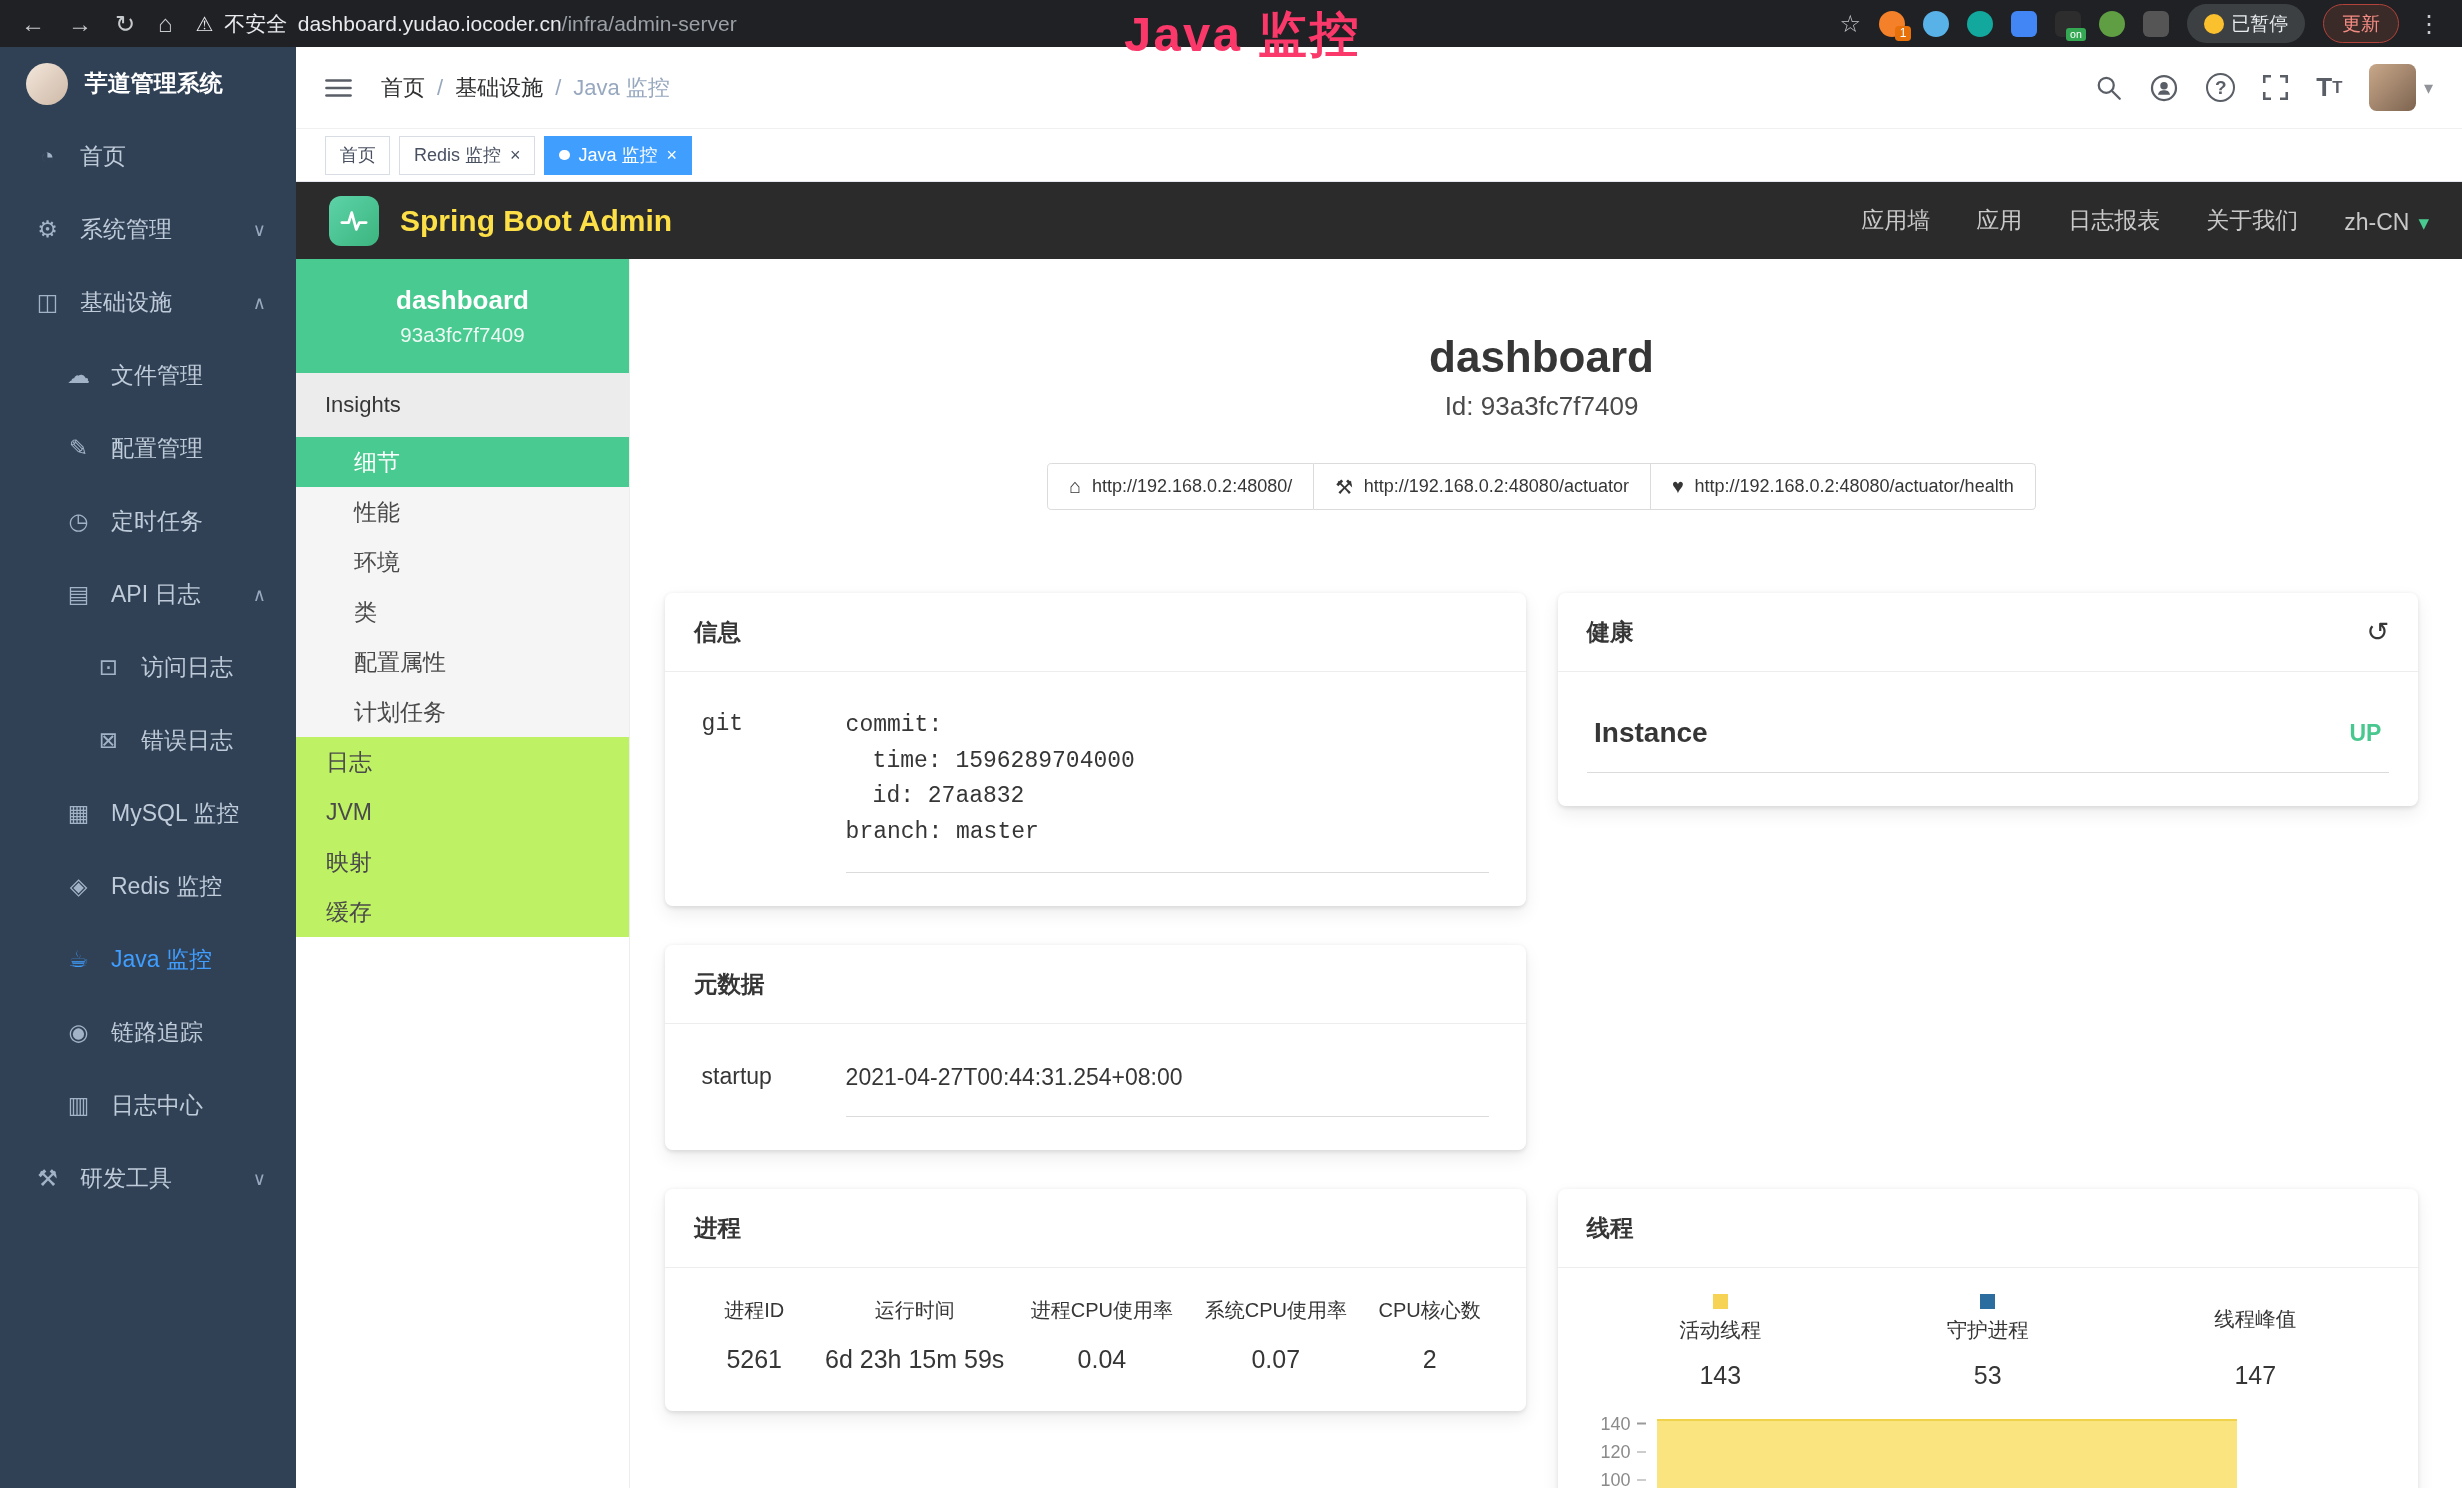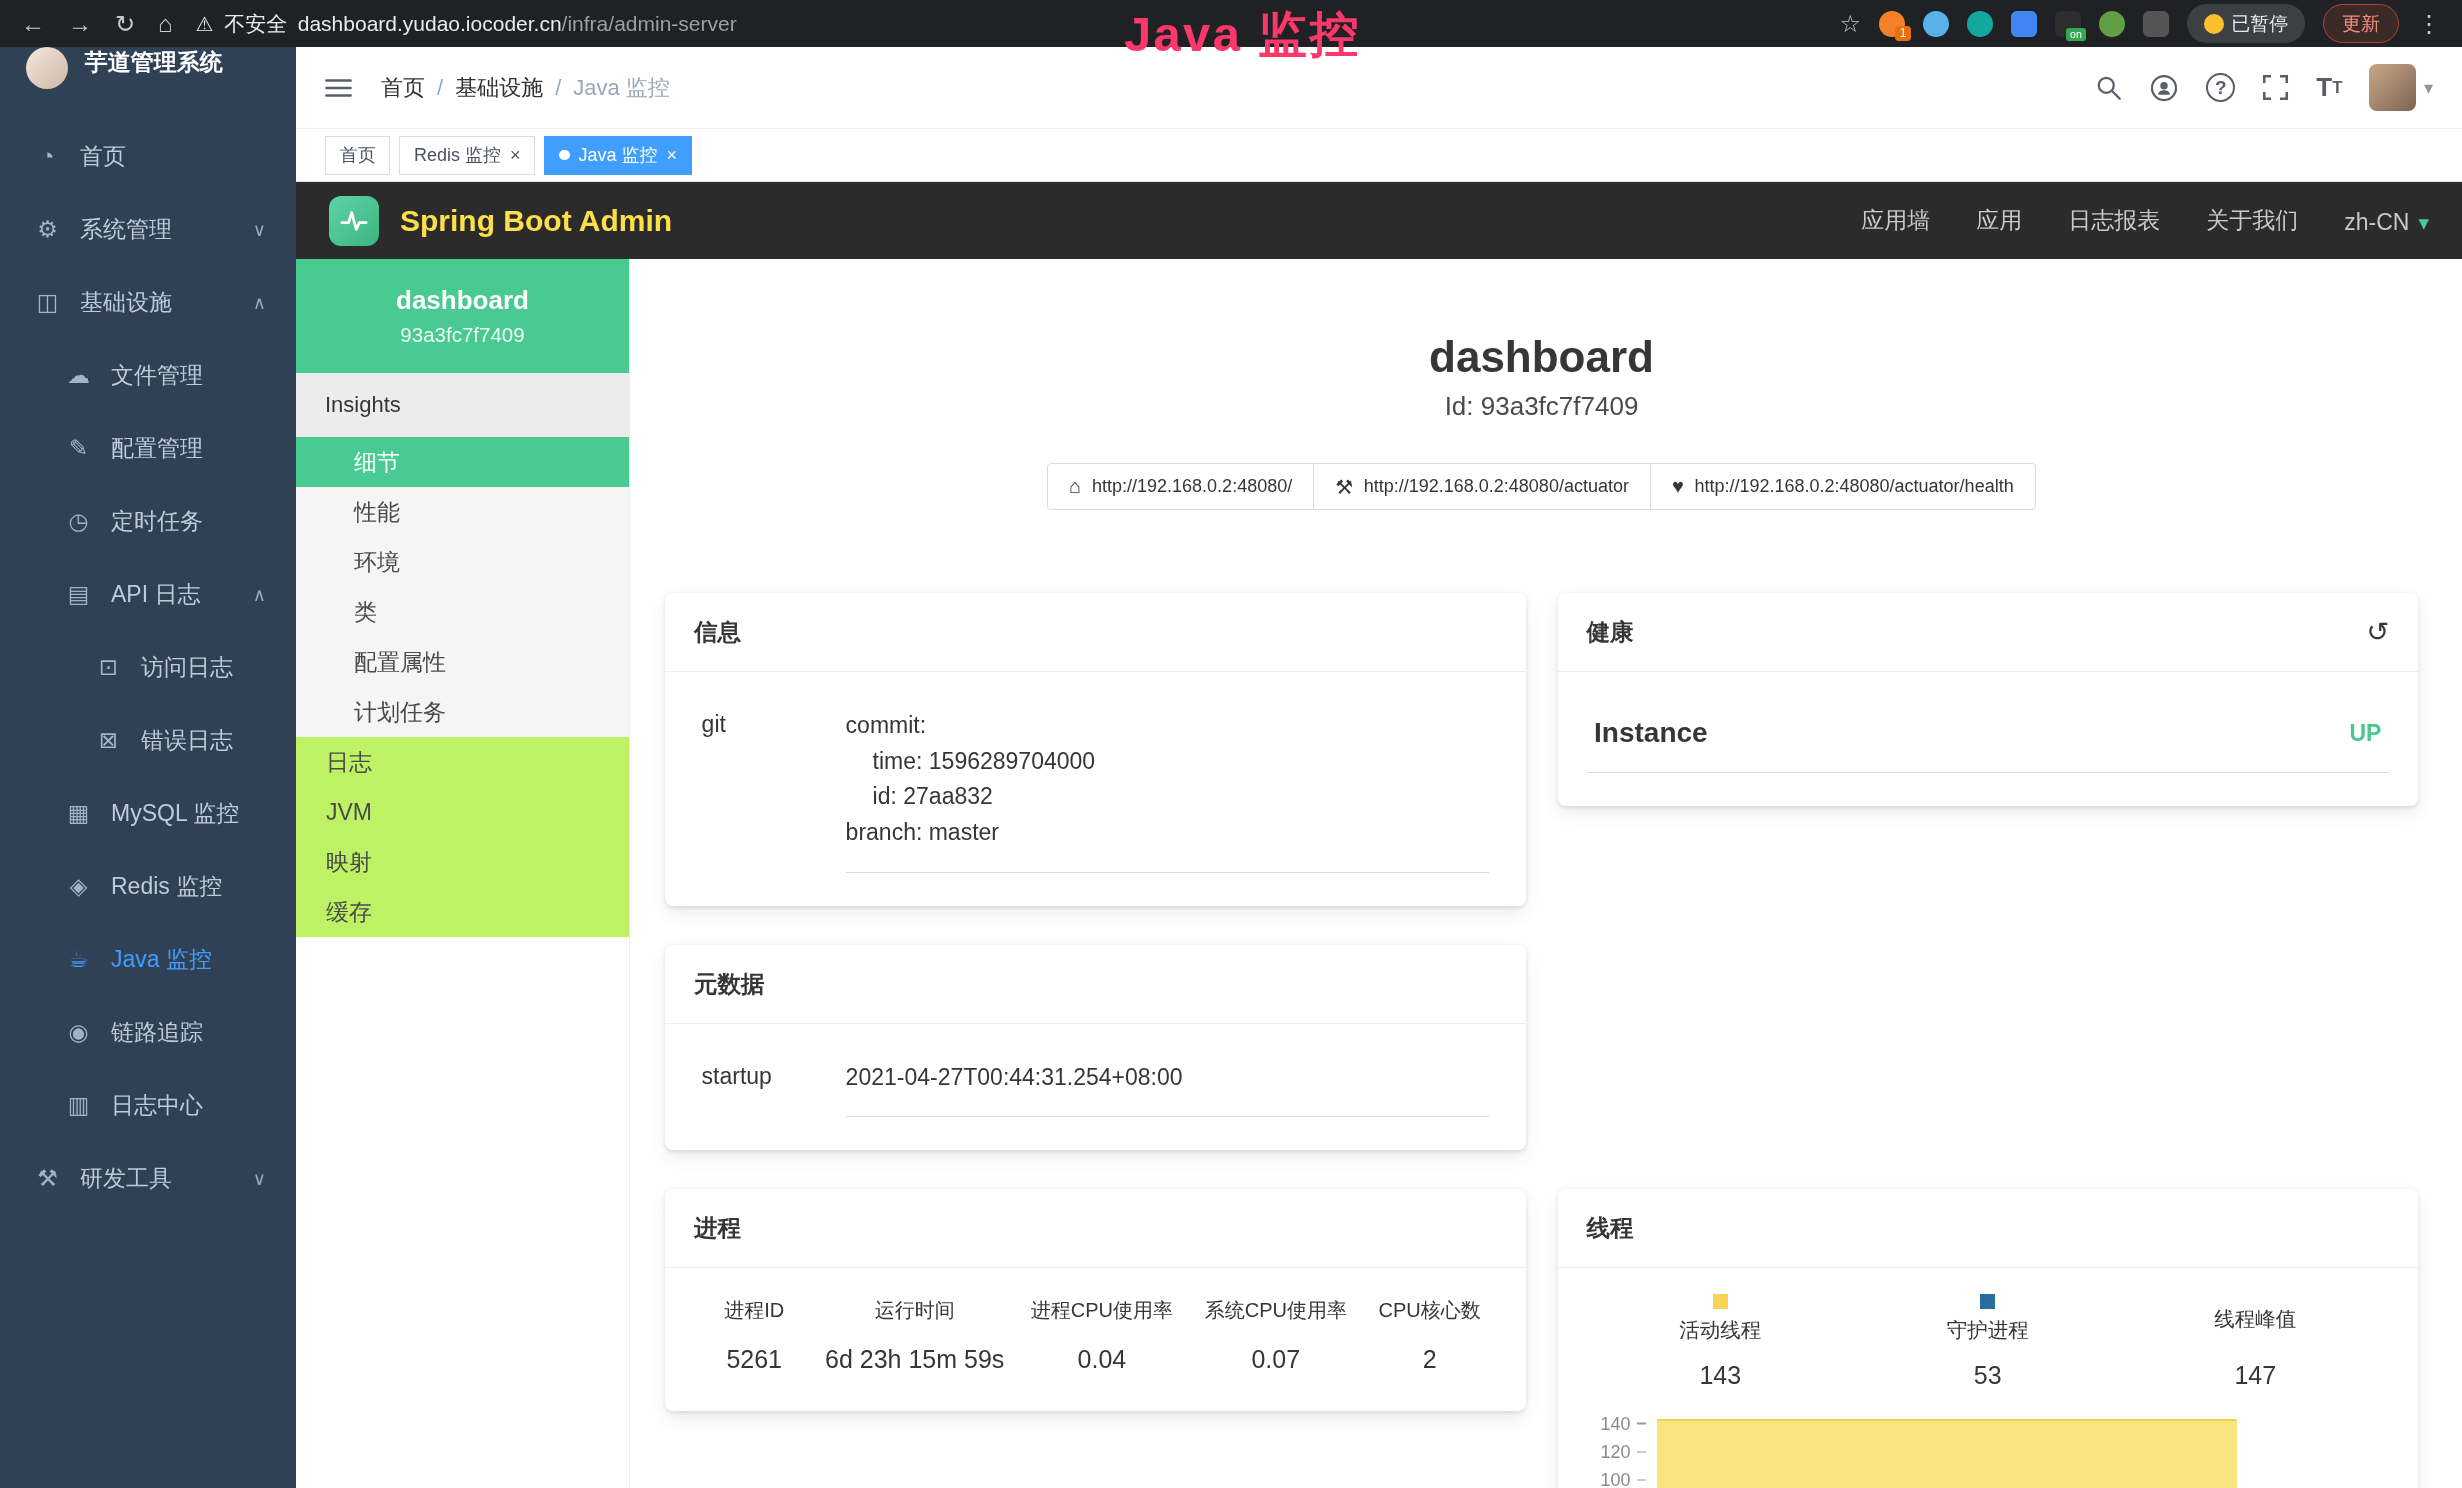--- a/index.html
+++ b/index.html
@@ -20,21 +20,21 @@
   .ext.round{border-radius:50%;}
   .ext-badge{position:absolute;bottom:-4.6px;right:-6px;background:#e8710a;color:#fff;font-size:12px;padding:0.8px 4.6px;border-radius:3.8px;}
   .ext-on{position:absolute;bottom:-4.6px;right:-4.6px;background:#34a853;color:#fff;font-size:10.6px;padding:0.8px 3.8px;border-radius:3px;}
   .pill{background:#3c4043;border-radius:24px;padding:6.8px 16.7px;color:#e8eaed;font-size:19px;display:flex;align-items:center;gap:7.6px;}
   .ydot{width:20px;height:20px;border-radius:50%;background:#fbc02d;display:inline-block;}
   .update-pill{background:#3a2a28;border:1.5px solid #b3423a;color:#f28b82;border-radius:24px;padding:5.3px 18px;font-size:19px;}
 
   
   .app{display:flex;height:1442px;}
   .app-sidebar{width:296px;flex-shrink:0;background:#304156;color:#bfcbd9;display:flex;flex-direction:column;}
-  .logo-row{height:73px;display:flex;align-items:flex-start;gap:16.7px;padding:0 26px;flex-shrink:0;}
+  .logo-row{height:73px;display:flex;align-items:center;gap:16.7px;padding:0 26px;flex-shrink:0;}
   .logo-avatar{width:42px;height:42px;border-radius:50%;background:linear-gradient(135deg,#f3e7dc,#cdb8a6);flex-shrink:0;}
   .logo-title{color:#fff;font-weight:bold;font-size:23px;}
   .menu{flex:1;overflow:hidden;}
   .menu-item{height:73px;display:flex;align-items:center;gap:18px;padding:0 30px 0 33px;font-size:23px;cursor:pointer;}
   .menu-item .mi-icon{width:29px;text-align:center;font-size:23px;color:#a3b3c7;flex-shrink:0;}
   .menu-item.indent1{padding-left:64px;}
   .menu-item.indent2{padding-left:94px;}
   .menu-item.active{color:#409eff;}
   .menu-item.active .mi-icon{color:#409eff;}
   .menu-item .chev{margin-left:auto;font-size:18px;color:#97a8be;}
@@ -89,21 +89,21 @@
   .inst-sub{margin-top:9px;text-align:center;font-size:26px;color:#4a4a4a;}
   .links-row{display:flex;justify-content:center;margin-top:41px;}
   .link-btn{display:flex;align-items:center;gap:10.6px;height:47px;padding:0 21px;border:0.8px solid #dbdbdb;background:#fff;font-size:18px;color:#363636;text-decoration:none;cursor:pointer;}
   .link-btn + .link-btn{border-left:none;}
   .link-btn:first-child{border-radius:4.6px 0 0 4.6px;}
   .link-btn:last-child{border-radius:0 4.6px 4.6px 0;}
   .li-icon{font-size:20px;}
 
   .cards{display:grid;grid-template-columns:1fr 1fr;column-gap:32px;row-gap:39px;margin-top:83px;align-items:start;}
   .card{background:#fff;border-radius:7.6px;box-shadow:0 7.6px 18px rgba(10,10,10,.07),0 1.5px 4.6px rgba(10,10,10,.10);}
-  .c-info{grid-column:1;grid-row:1;}
+  .c-info{grid-column:1;grid-row:1;font-family:Liberation Mono, monospace;}
   .c-health{grid-column:2;grid-row:1;}
   .c-meta{grid-column:1;grid-row:2;}
   .c-proc{grid-column:1;grid-row:3;}
   .c-threads{grid-column:2;grid-row:3;}
   .card-header{display:flex;align-items:center;justify-content:space-between;padding:23px 29px;border-bottom:1.5px solid #ededed;}
   .card-title{font-size:23.5px;font-weight:bold;color:#363636;}
   .hist{font-size:27px;color:#363636;cursor:pointer;}
   .card-body{padding:21px 29px 33px;}
   .kv-row{display:flex;padding:15px 7.6px 0;}
   .kv-key{width:144px;font-size:23px;color:#363636;flex-shrink:0;padding-top:3px;}

